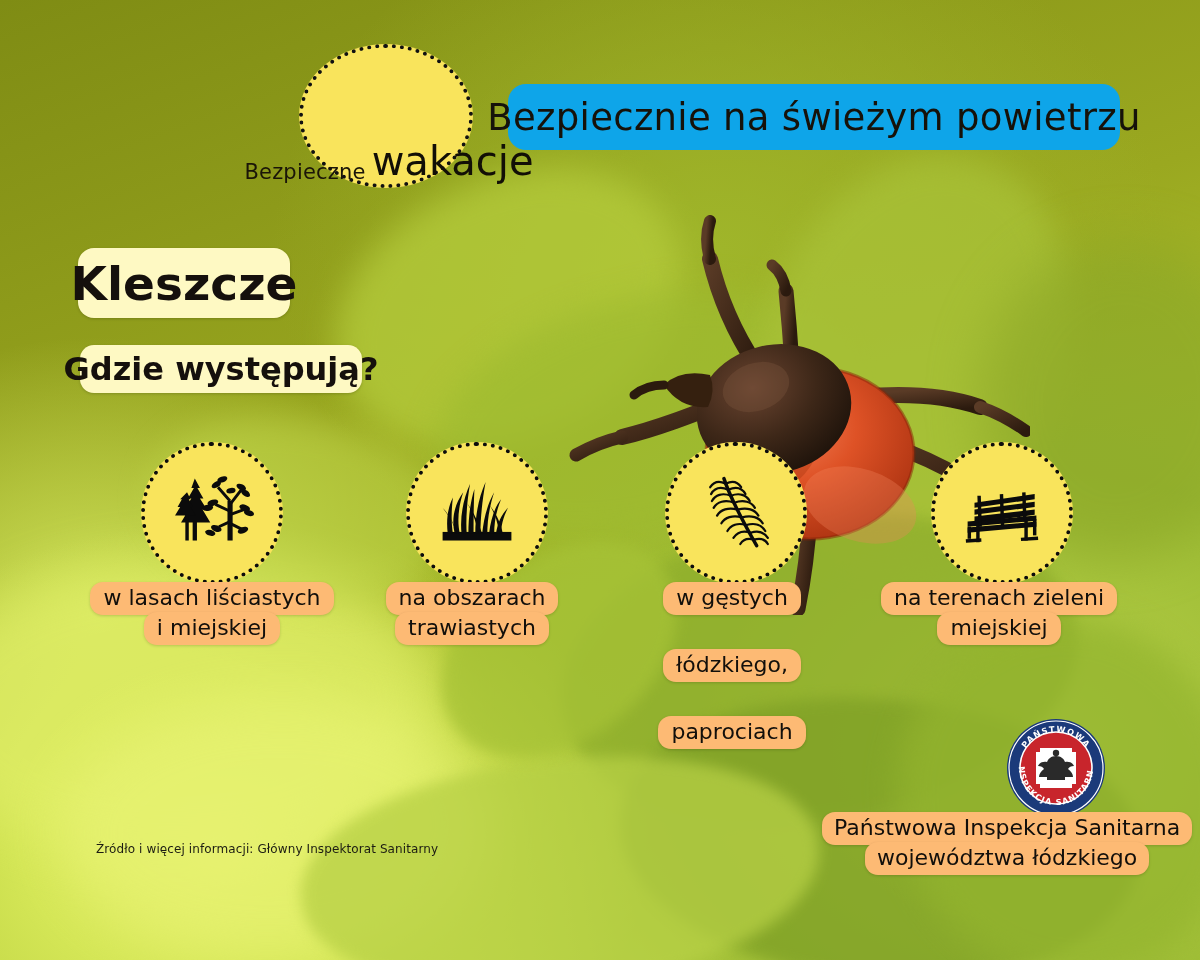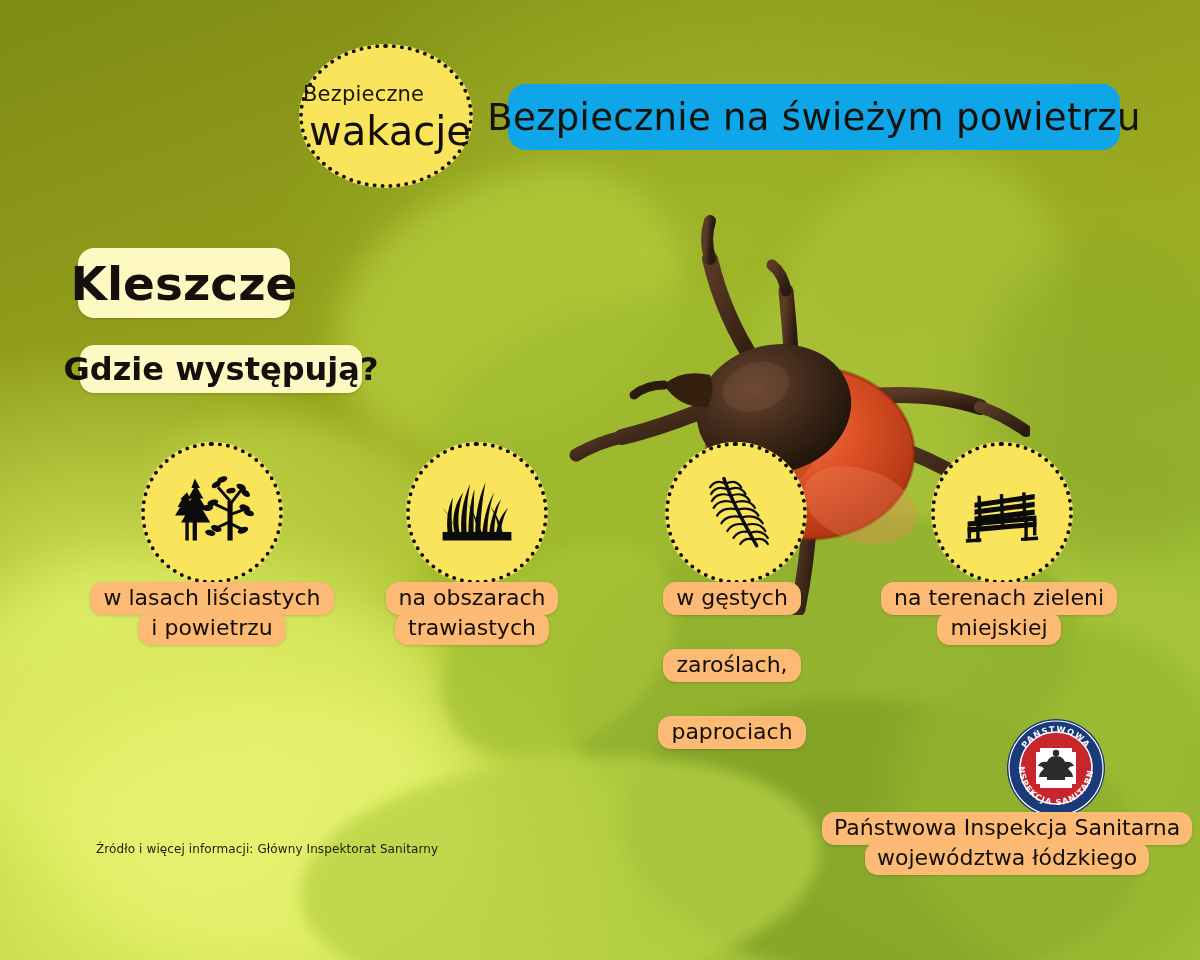--- a/index.html
+++ b/index.html
@@ -43,21 +43,21 @@
     position:absolute;background:#0ea5e9;border-radius:18px;
     display:flex;align-items:center;justify-content:center;
     color:#16120a;white-space:nowrap;
   }
 
   
   #badge{
     position:absolute;left:299px;top:44px;width:166px;height:136px;
     border-radius:50%;background:#f9e45c;
     border:4px dotted #111;
-    display:flex;flex-direction:column;align-items:flex-start;justify-content:center;
+    display:flex;flex-direction:row;align-items:flex-end;justify-content:center;
   }
   #badge .b1{font-size:21px;letter-spacing:.2px;color:#1a1508;margin-top:4px;}
   #badge .b2{
     font-size:40px;color:#120f06;margin-top:2px;
     transform:translateX(6px);
     font-family:"DejaVu Sans","Liberation Sans",sans-serif;
   }
 
   
   #headline{
@@ -199,21 +199,21 @@
           <ellipse cx="55" cy="68" rx="6.4" ry="3.6" transform="rotate(20 55 68)"></ellipse>
           <ellipse cx="48" cy="73" rx="6" ry="3.4" transform="rotate(14 48 73)"></ellipse>
           <ellipse cx="86" cy="70" rx="6.4" ry="3.6" transform="rotate(-22 86 70)"></ellipse>
           <ellipse cx="72" cy="24" rx="5.4" ry="3.2" transform="rotate(-8 72 24)"></ellipse>
         </g>
       </g>
     </svg>
   </div>
   <div class="caption" style="left:96px;top:582px;width:232px;">
     <div class="line">w lasach liściastych</div>
-    <div class="line">i powietrzu</div>
+    <div class="line">i miejskiej</div>
   </div>
 
   <div class="icon-circle" style="left:406px;top:442px;">
     <svg viewBox="0 0 100 100" xmlns="http://www.w3.org/2000/svg">
       <g fill="#0b0b0b">
         <rect x="10" y="72" width="80" height="10"></rect>
         <path d="M16 74 C14 58 16 44 22 32 C20 48 20 62 22 74z"></path>
         <path d="M24 74 C20 56 24 40 34 26 C28 44 27 60 30 74z"></path>
         <path d="M32 74 C30 54 34 34 42 16 C38 38 37 58 38 74z"></path>
         <path d="M40 74 C40 56 42 38 47 22 C46 42 46 60 46 74z"></path>
@@ -254,21 +254,21 @@
           <path d="M67 73 C58 70 51 73 47 79"></path>
             <path d="M67 73 C76 70 83 73 87 79"></path>
           <path d="M71 81 C64 79 58 81 55 86"></path>
             <path d="M71 81 C78 79 84 81 87 86"></path>
         </g>
       </g>
     </svg>
   </div>
   <div class="caption" style="left:668px;top:582px;width:128px;gap:37px;">
     <div class="line">w gęstych</div>
-    <div class="line">zaroślach,</div>
+    <div class="line">łódzkiego,</div>
     <div class="line">paprociach</div>
   </div>
 
   <div class="icon-circle" style="left:931px;top:442px;">
     <svg viewBox="0 0 100 100" xmlns="http://www.w3.org/2000/svg">
       <g fill="#0b0b0b">
         <path d="M18 38 L88 28 L88 34 L18 44z"></path>
         <path d="M18 46 L88 37 L88 43 L18 52z"></path>
         <path d="M18 54 L88 46 L88 52 L18 62z"></path>
         <path d="M10 60 L90 53 L90 59 L10 66z"></path>

